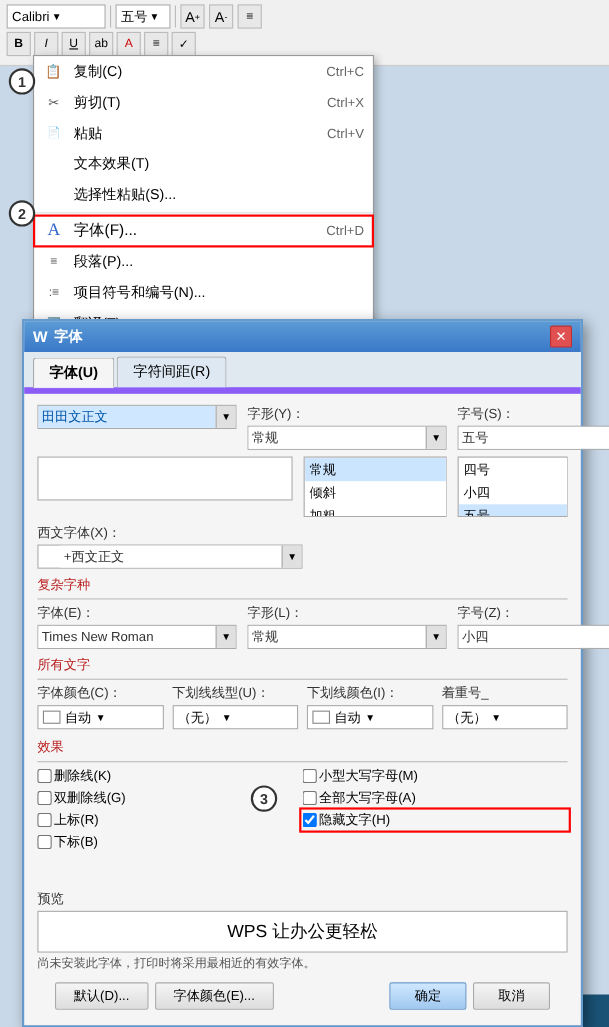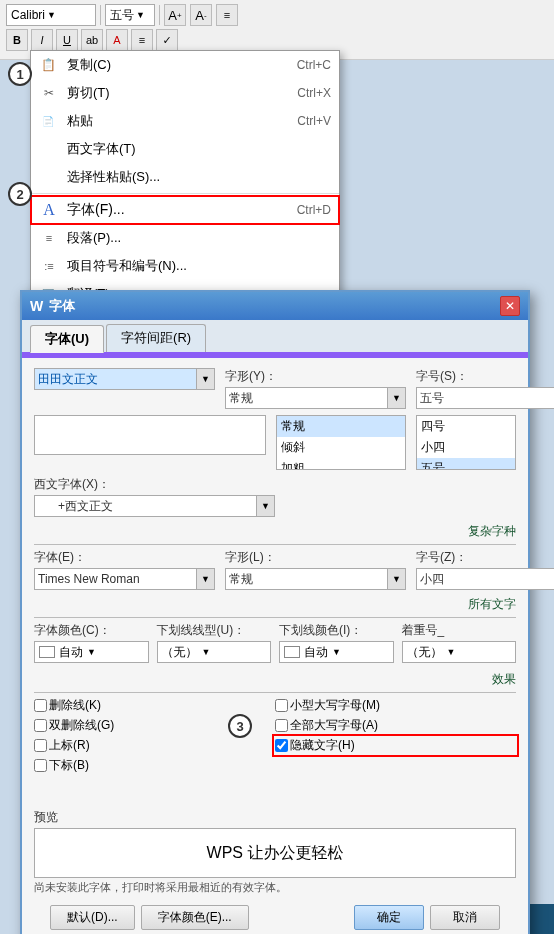--- a/index.html
+++ b/index.html
@@ -245,24 +245,23 @@
       padding: 2px 4px;
       cursor: pointer;
     }
     .field-listbox-item.selected {
       background: #cce5ff;
     }
 
     
     .section-header {
       font-size: 12px;
-      color: #14532d;
+      color: #b91c1c;
       margin: 6px 0 4px 0;
       font-weight: normal;
-      text-align: right;
     }
     .section-line {
       border: none;
       border-top: 1px solid #bbb;
       margin-bottom: 4px;
     }
 
     
     .mixed-font-row {
       display: flex;
@@ -328,21 +327,21 @@
       margin-top: 32px;
     }
     .preview-label {
       font-size: 12px;
       color: #333;
       margin-bottom: 2px;
     }
     .preview-box {
       border: 1px solid #aaa;
       background: white;
-      height: 50px;
+      height: 38px;
       display: flex;
       align-items: center;
       justify-content: center;
       font-size: 16px;
     }
     .preview-note {
       font-size: 11px;
       color: #555;
       margin-top: 2px;
     }
@@ -458,21 +457,21 @@
   </div>
 
   <div class="menu-item">
     <div class="menu-icon" style="font-size:10px;">📄</div>
     <span class="menu-label">粘贴</span>
     <span class="menu-shortcut">Ctrl+V</span>
   </div>
 
   <div class="menu-item">
     <div class="menu-icon"></div>
-    <span class="menu-label">西文字体(T)</span>
+    <span class="menu-label">文本效果(T)</span>
   </div>
 
   <div class="menu-item">
     <div class="menu-icon"></div>
     <span class="menu-label">选择性粘贴(S)...</span>
   </div>
   <div class="menu-separator"></div>
 
   <div class="menu-item step2-highlight">
     <div class="menu-icon font-A">A</div>

